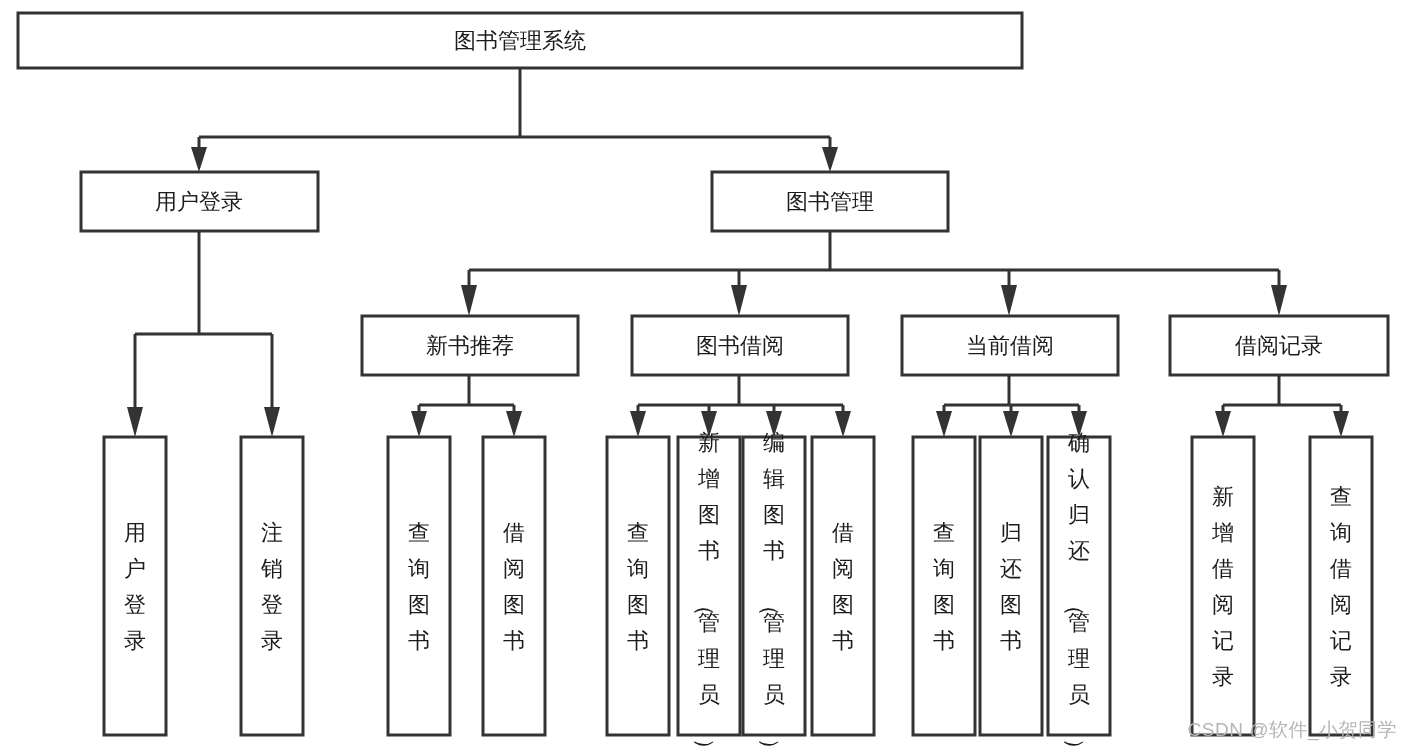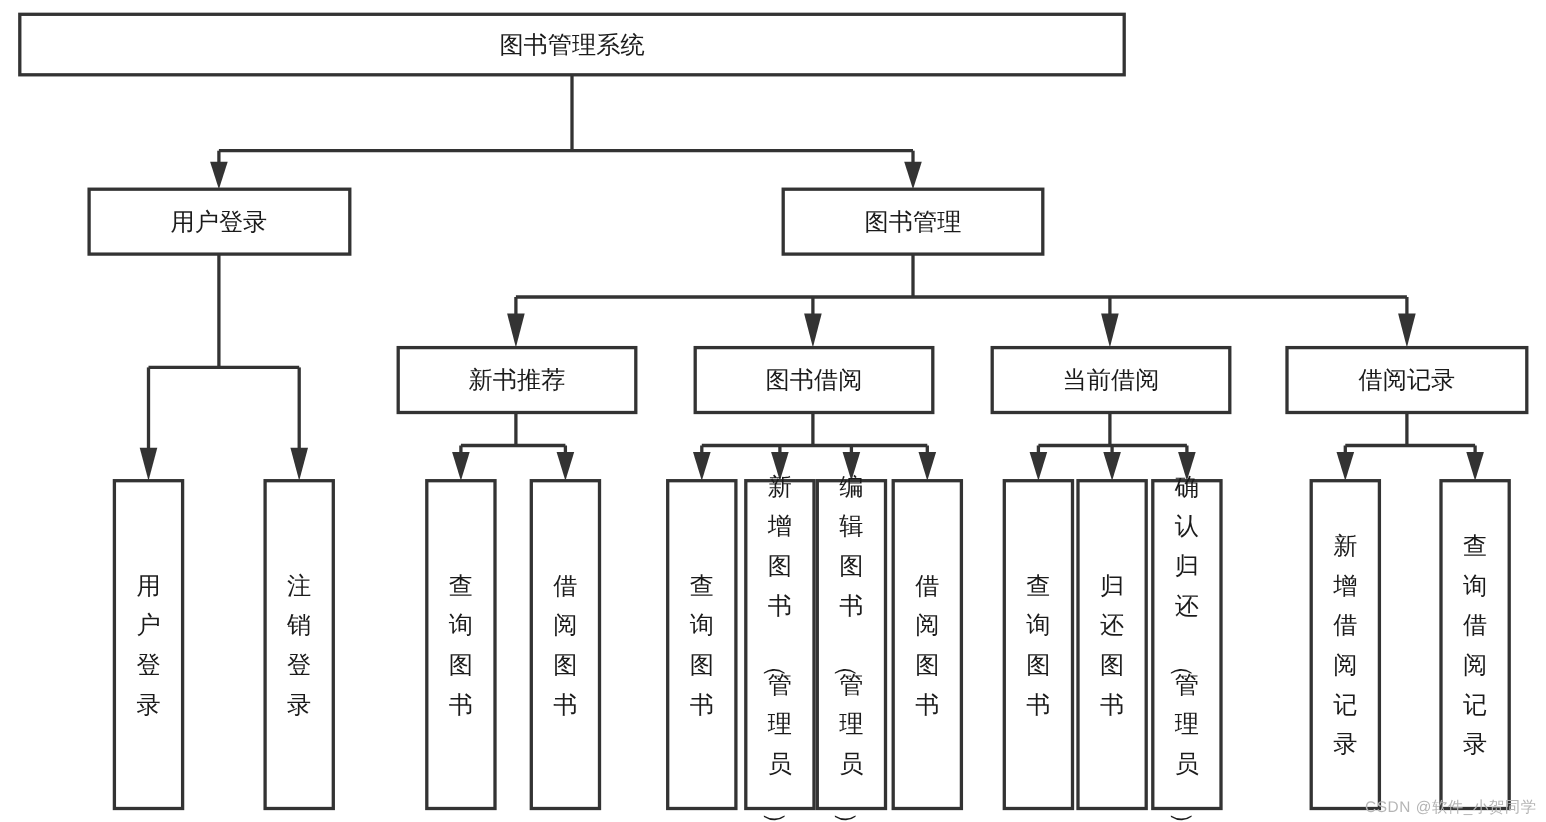--- a/index.html
+++ b/index.html
@@ -44,21 +44,21 @@
   }
   .arrow-head {
     fill: #333333;
     stroke: none;
   }
   .watermark {
     position: absolute;
     right: 8px;
     bottom: 4px;
     font-family: "Liberation Sans", "DejaVu Sans", sans-serif;
-    font-size: 14px;
+    font-size: 19px;
     color: #b5b5b5;
     letter-spacing: 0.5px;
     white-space: nowrap;
     pointer-events: none;
   }
 </style>
 </head>
 <body>
 
 <svg id="diagram" viewBox="0 0 1405 747">

